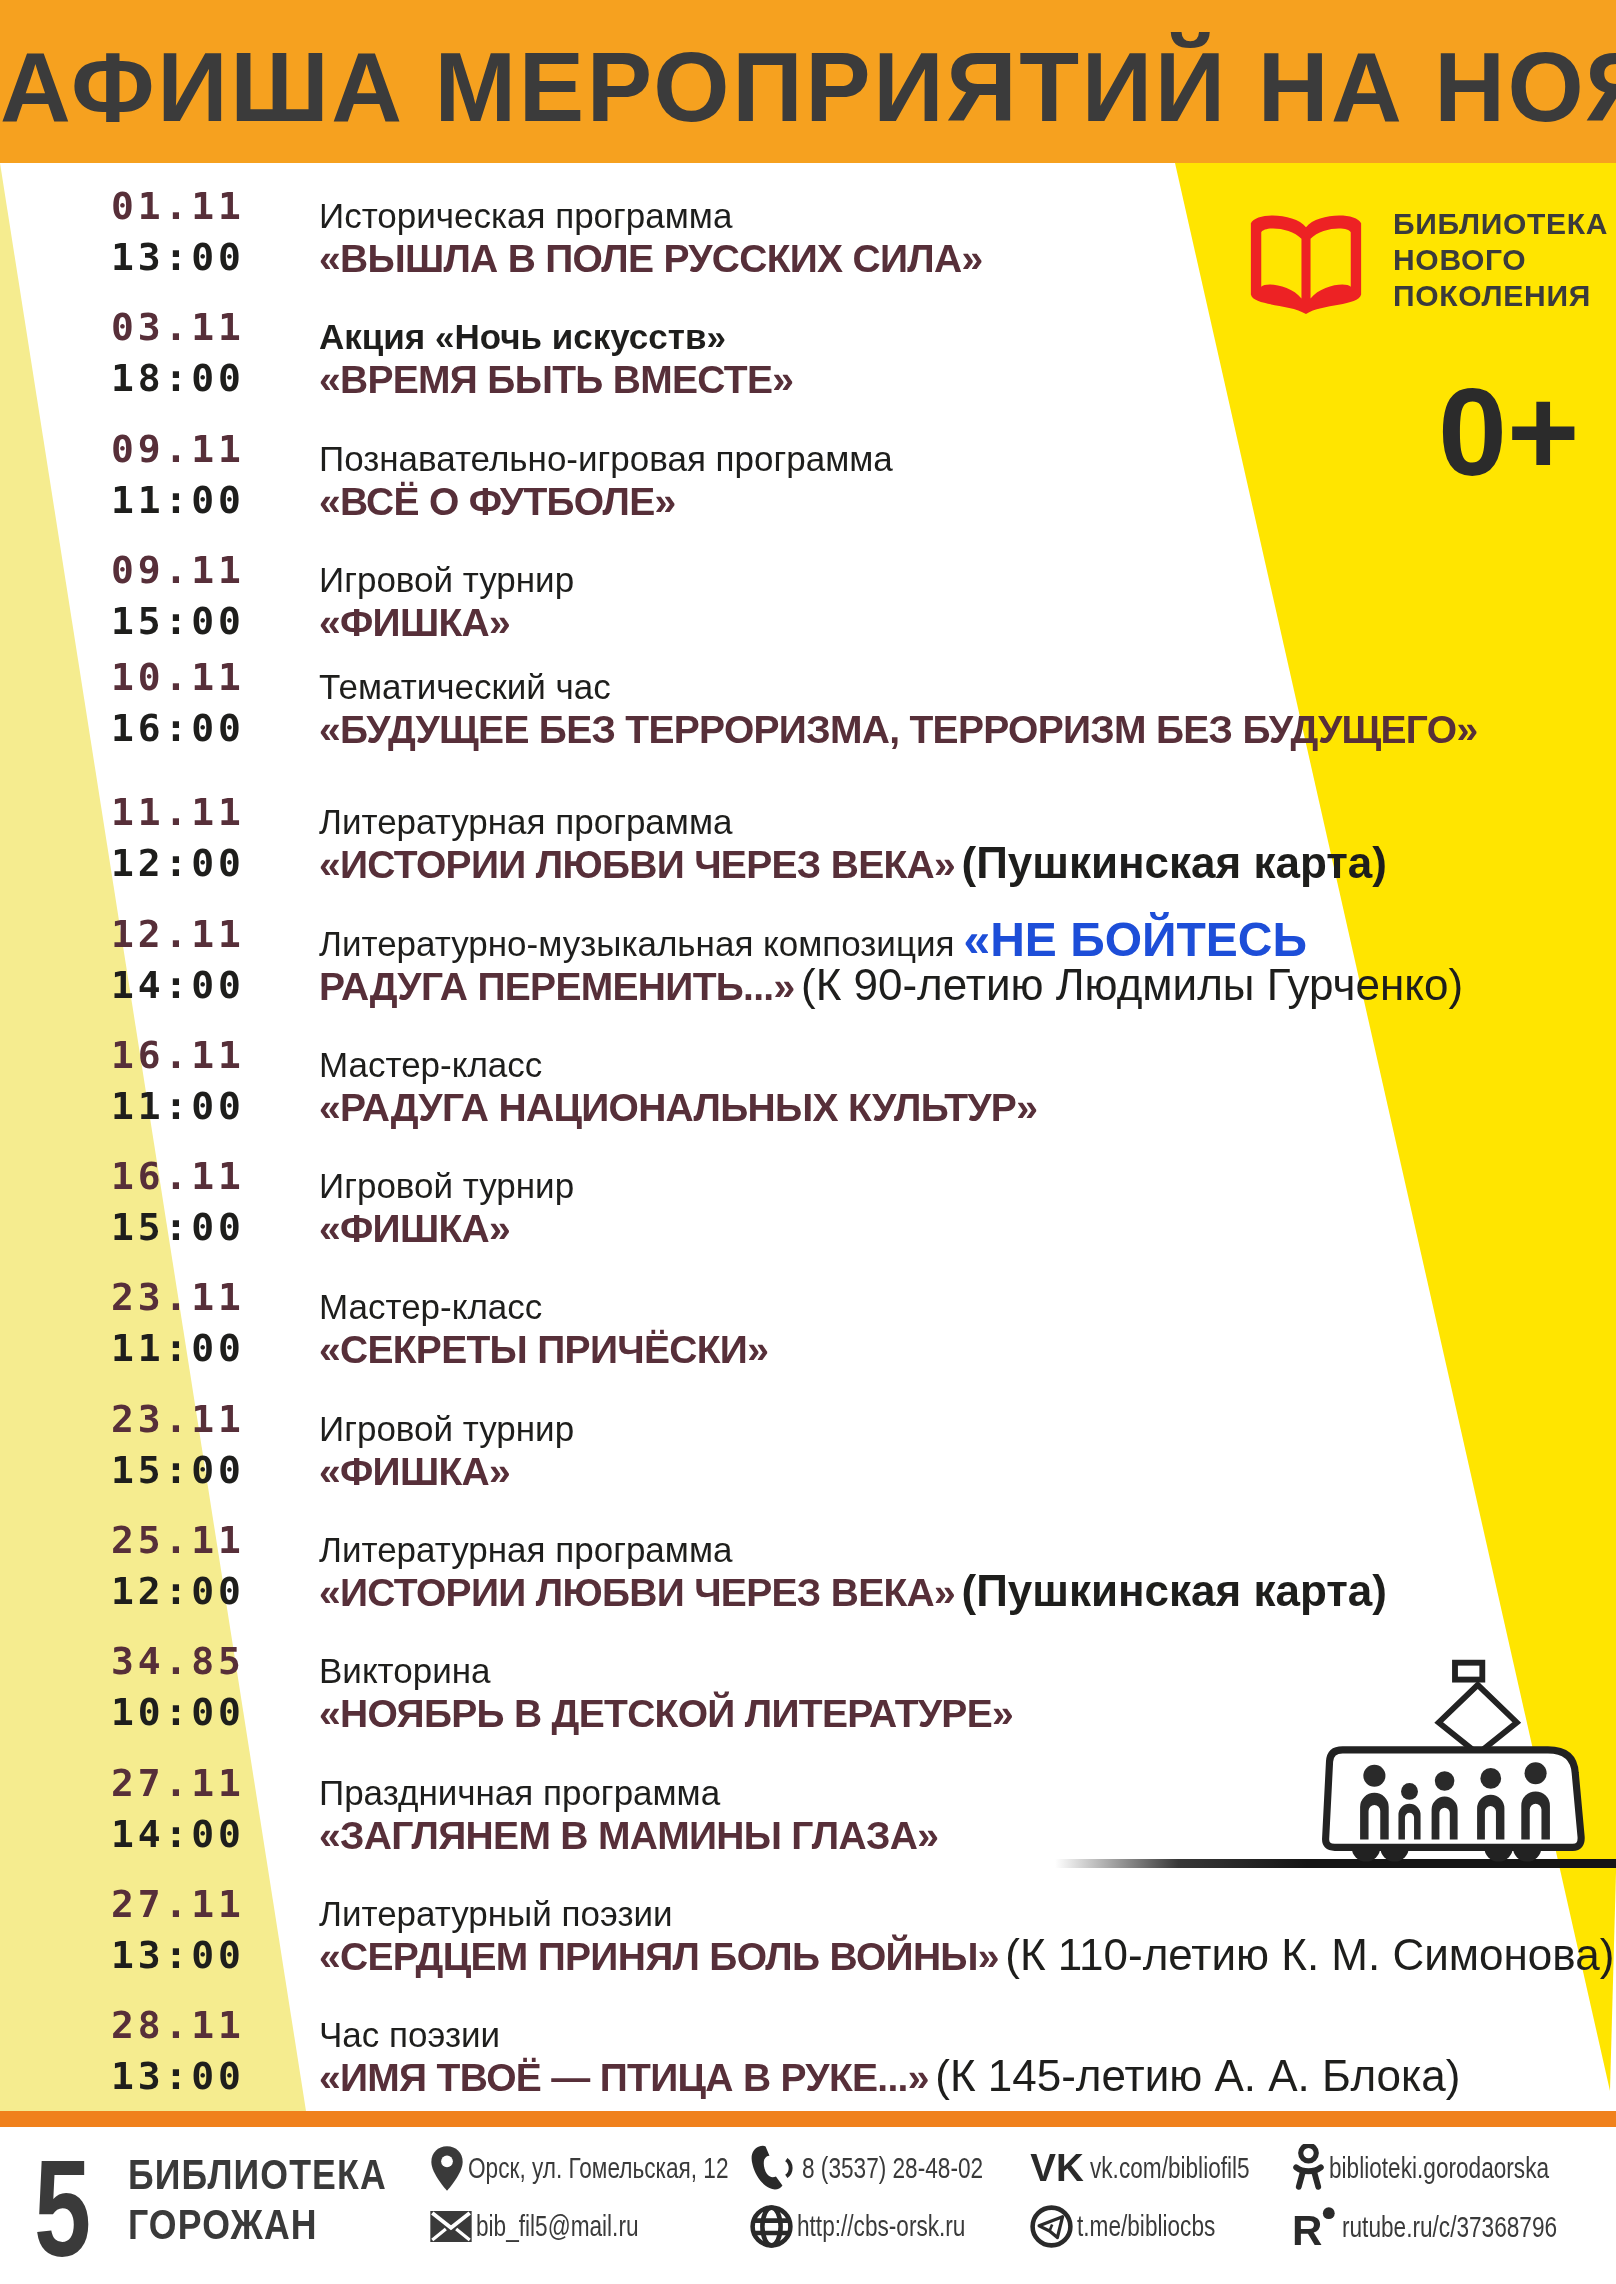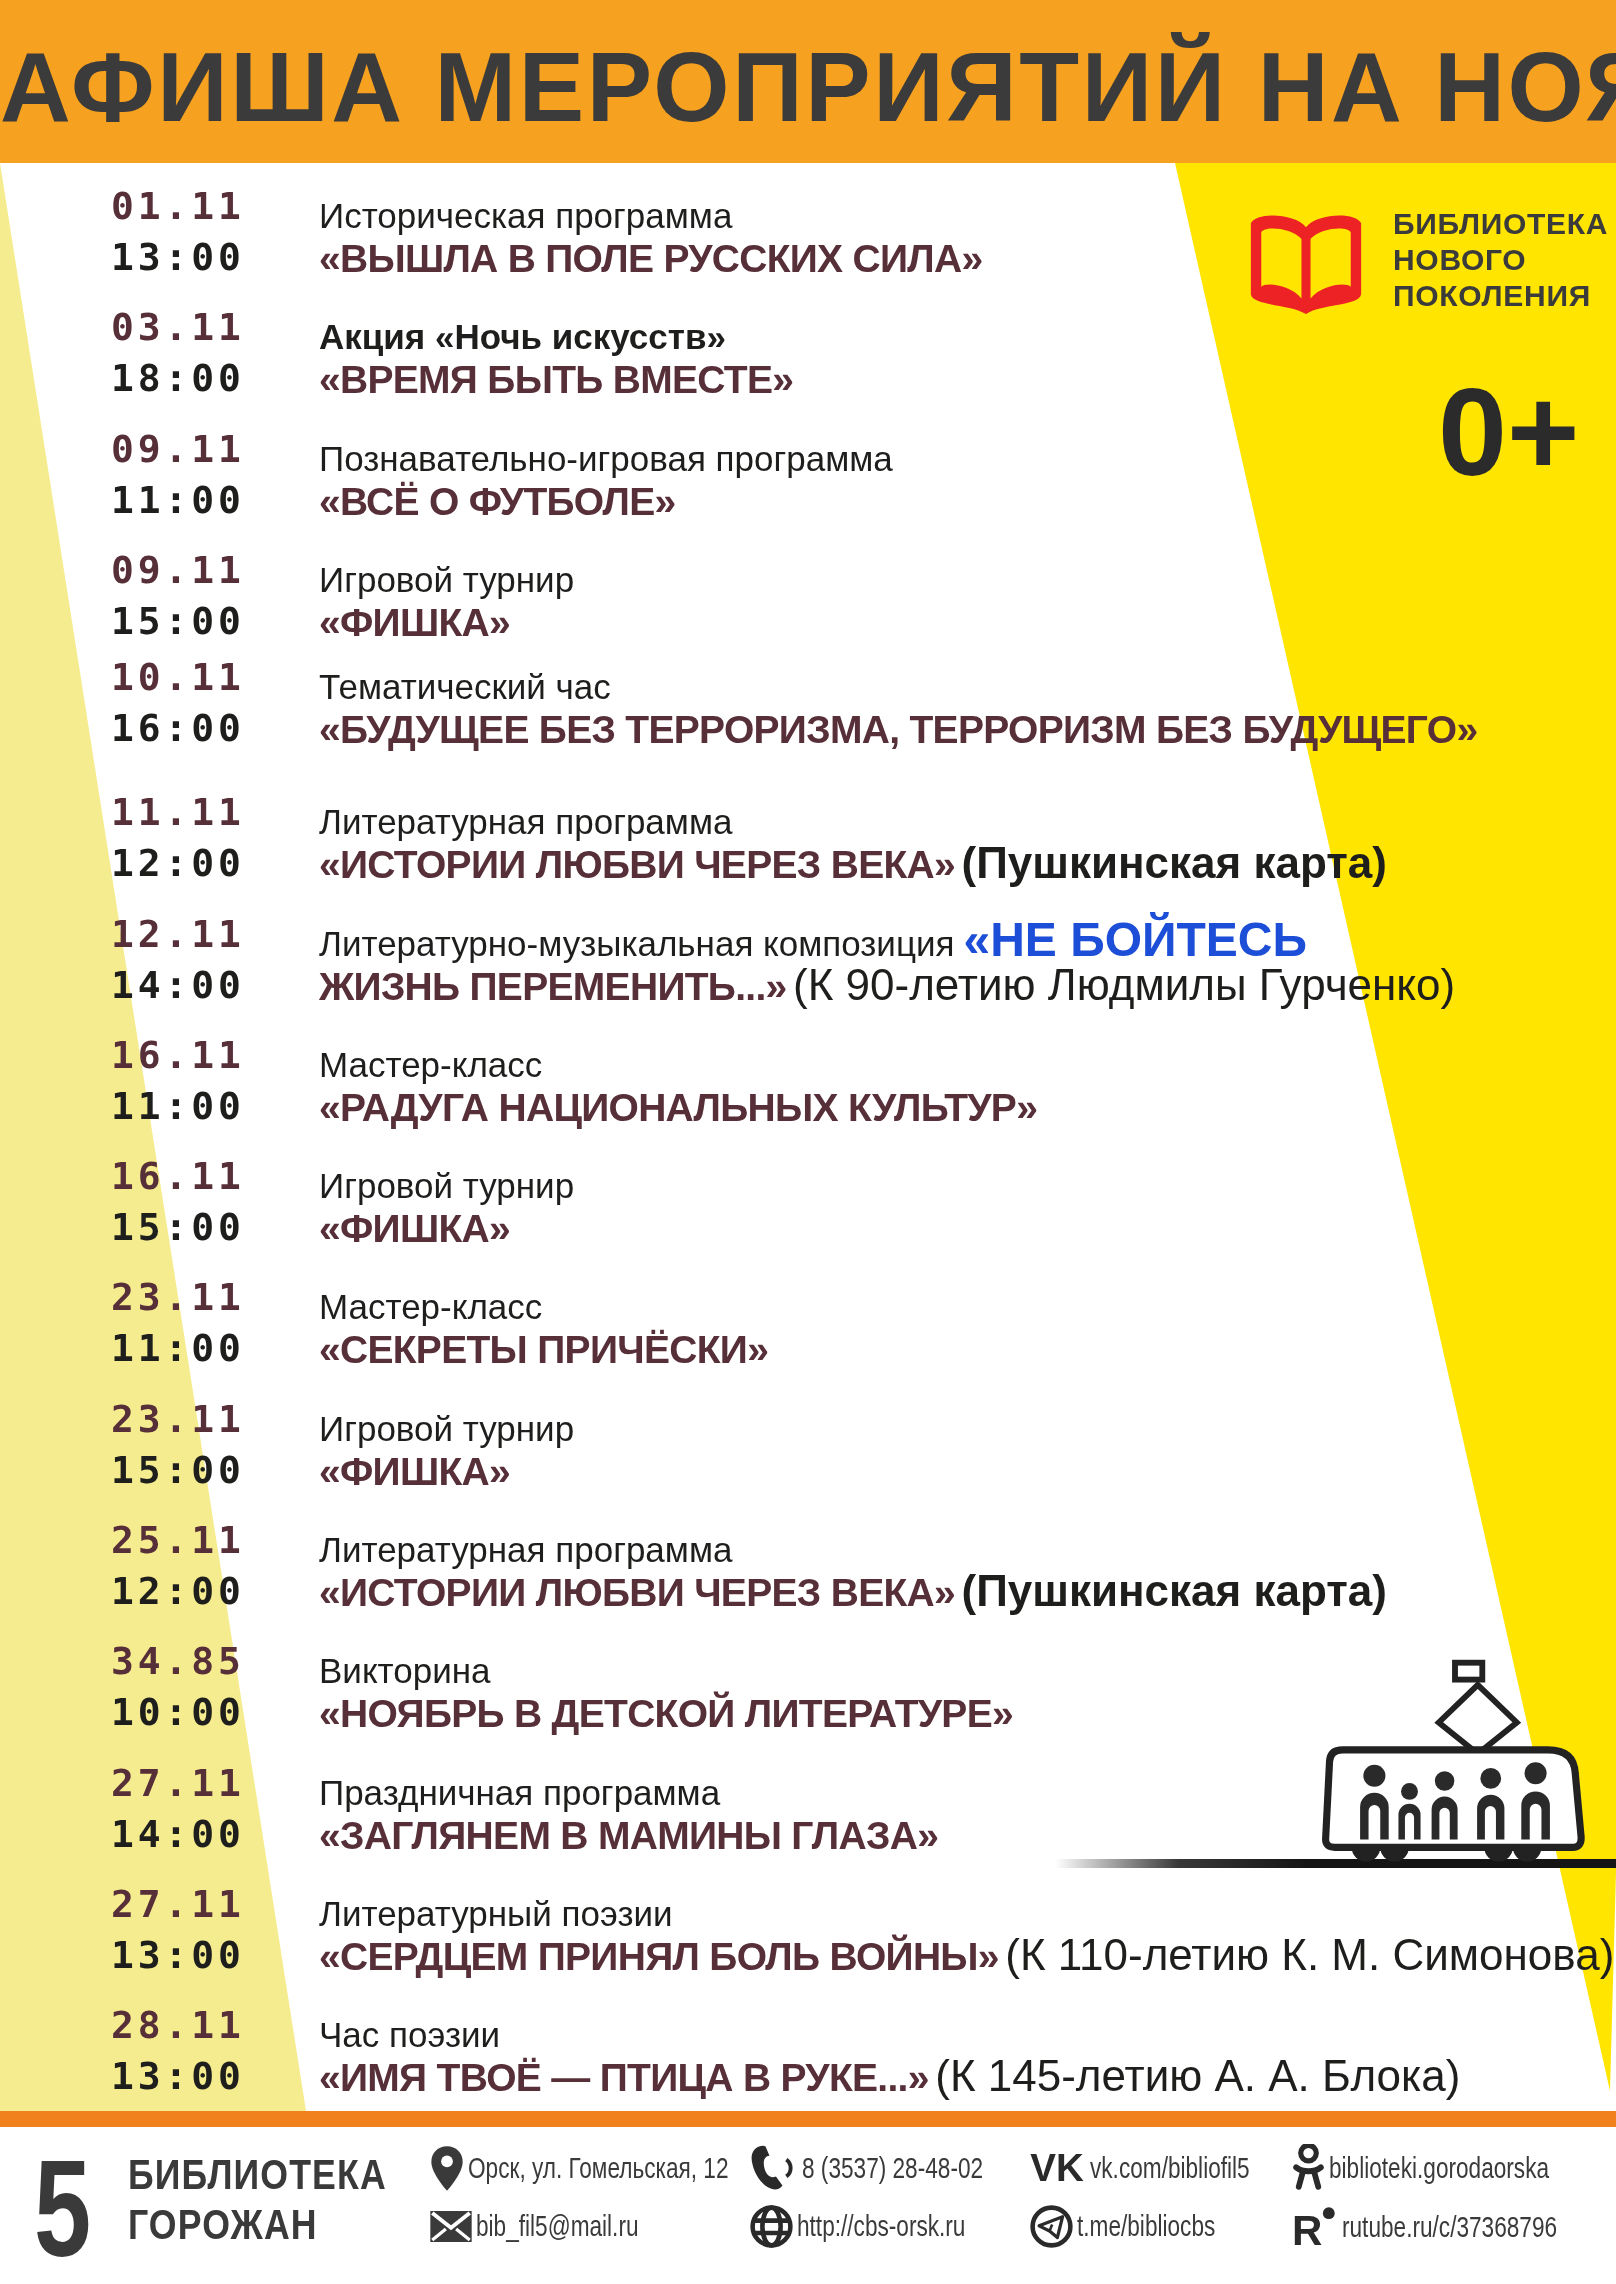--- a/index.html
+++ b/index.html
@@ -171,21 +171,21 @@
       </div>
     </div>
 
     <div class="event" style="top: 915px;">
       <div class="ev-date">12.11</div>
       <div class="ev-time">14:00</div>
       <div class="ev-line1">
         <span class="ev-type">Литературно-музыкальная композиция</span><span class="ev-inline">«НЕ БОЙТЕСЬ</span>
       </div>
       <div class="ev-line2">
-        <span class="ev-title">ЖИЗНЬ ПЕРЕМЕНИТЬ...»</span><span class="ev-suffix">(К 90-летию Людмилы Гурченко)</span>
+        <span class="ev-title">РАДУГА ПЕРЕМЕНИТЬ...»</span><span class="ev-suffix">(К 90-летию Людмилы Гурченко)</span>
       </div>
     </div>
 
     <div class="event" style="top: 1036px;">
       <div class="ev-date">16.11</div>
       <div class="ev-time">11:00</div>
       <div class="ev-line1">
         <span class="ev-type">Мастер-класс</span><span class="ev-inline"></span>
       </div>
       <div class="ev-line2">

